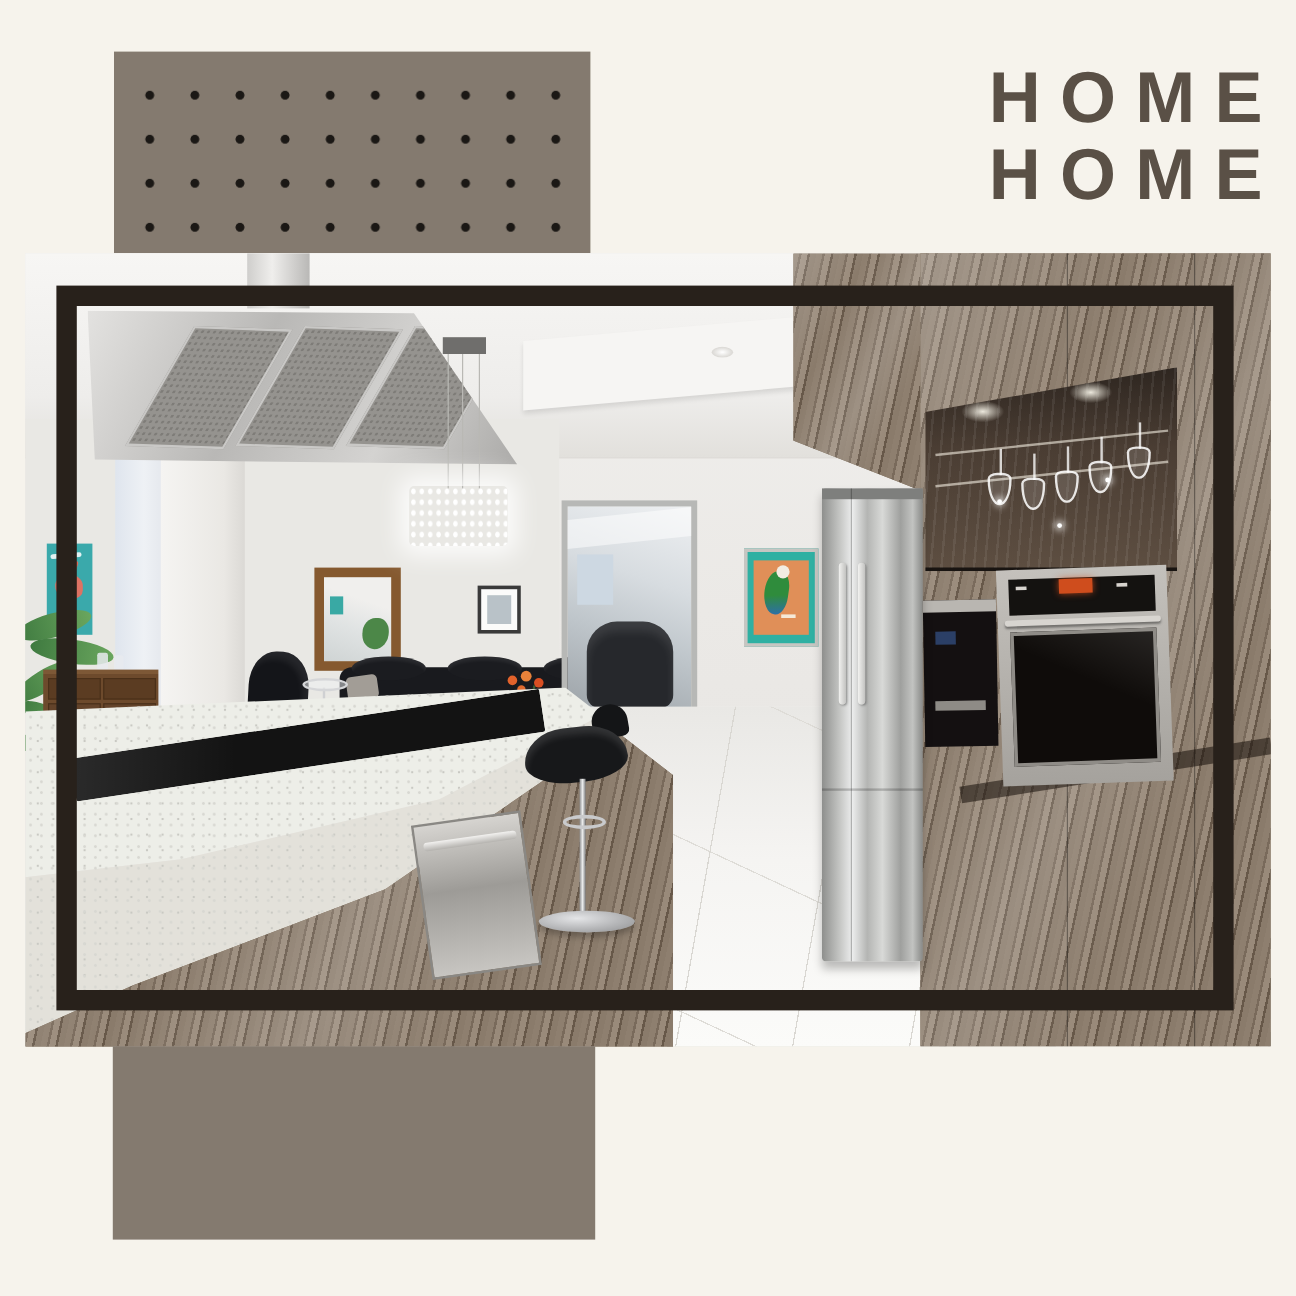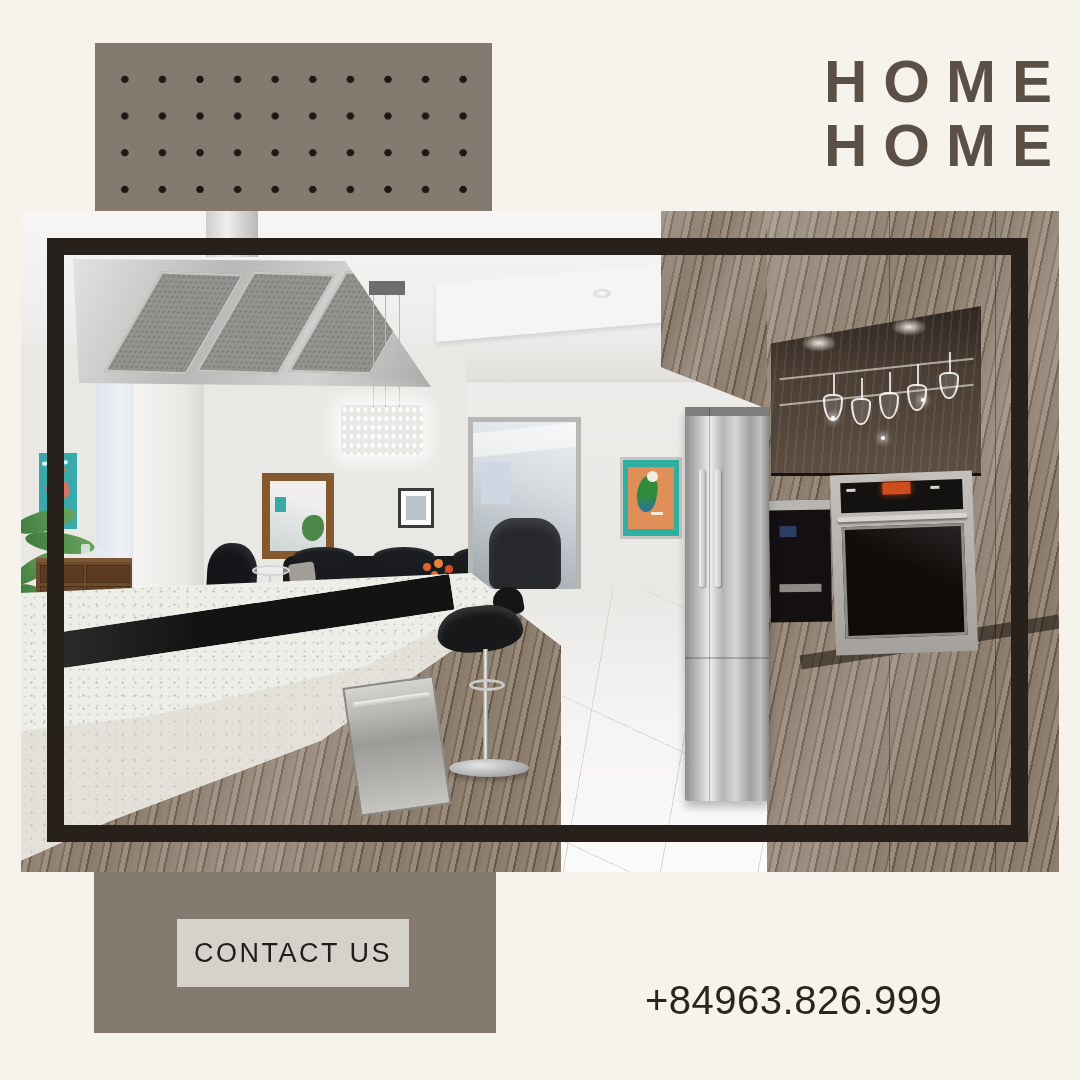--- a/index.html
+++ b/index.html
@@ -346,17 +346,15 @@
     <div class="wire" style="left:352px;top:84px;"></div>
     <div class="wire" style="left:364px;top:84px;"></div>
     <div class="wire" style="left:378px;top:84px;"></div>
     <div class="abs chandelier"></div>
   </div>
 
   <div class="abs frame"></div>
 
   <div class="block block-bottom"></div>
 
-  <button class="abs cta">CONTACT US</button>
-
-  <div class="abs phone">+84963.826.999</div>
+
 
 </div>
 
 </body></html>

